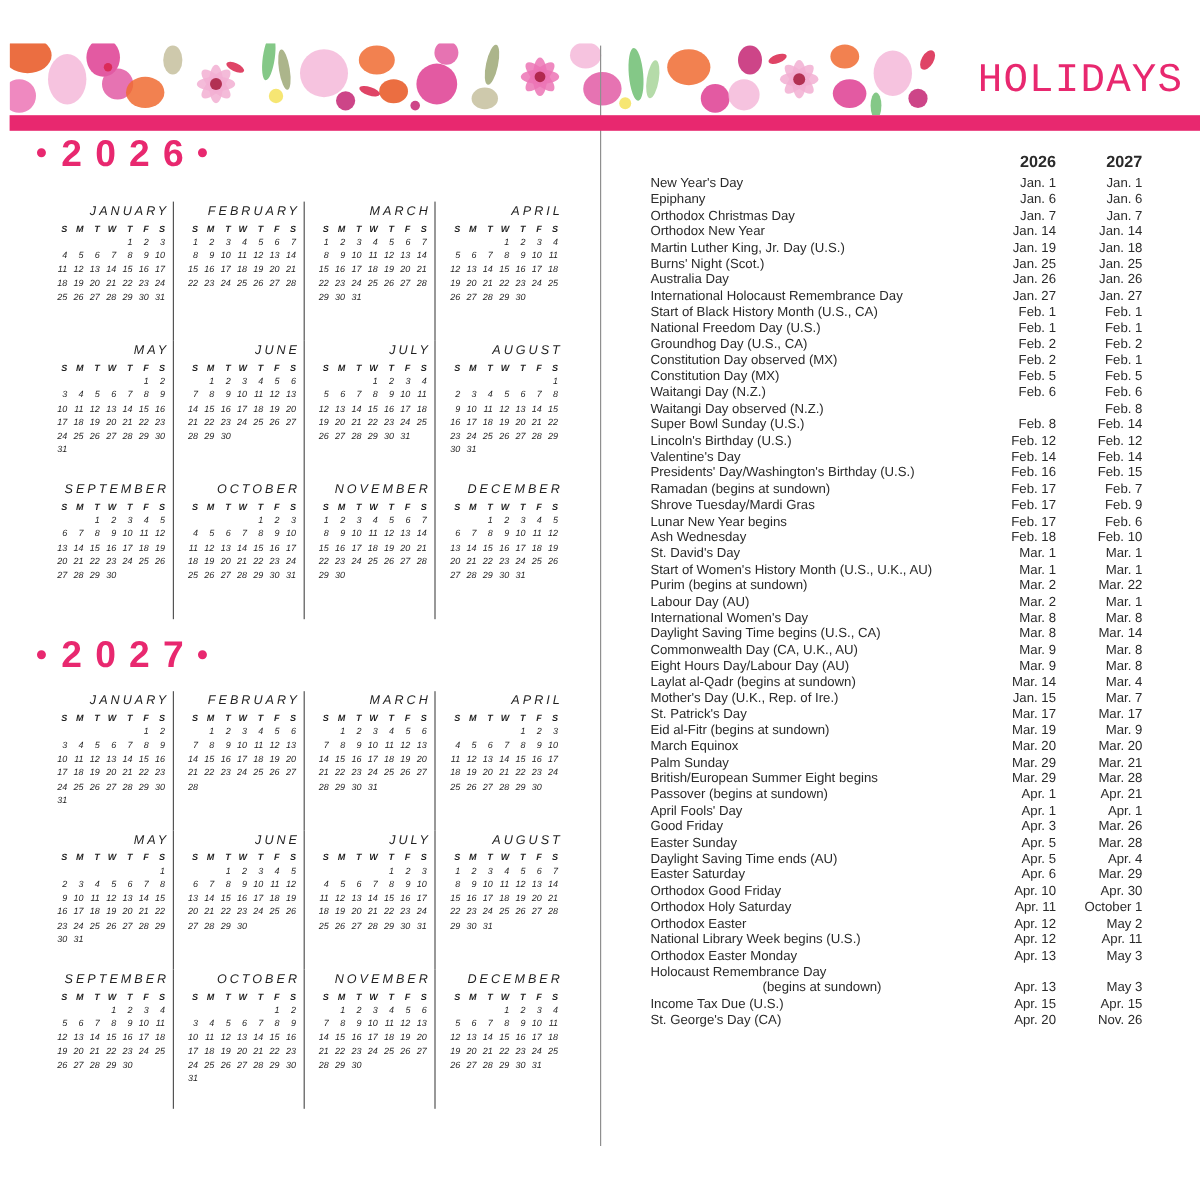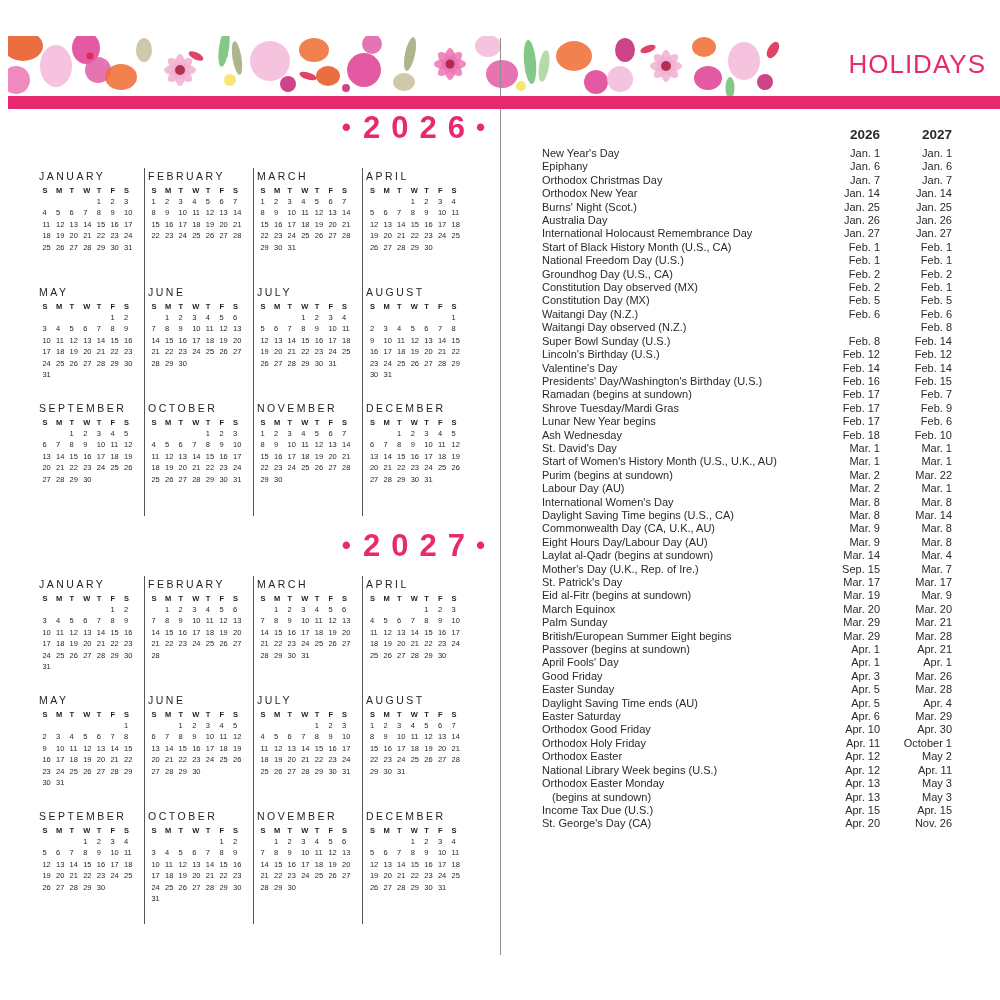--- a/index.html
+++ b/index.html
@@ -8,51 +8,51 @@
     font-family:"Liberation Sans", sans-serif;color:var(--ink,#2a2a2a);
     overflow:hidden;
   }
   :root{--accent:#E8286F;--ink:#2a2a2a;}
 
   
   .floral-band{position:absolute;left:8px;top:36px;width:772px;height:60px;overflow:hidden;z-index:1;}
   .gutter-line{position:absolute;left:500px;top:38px;width:1px;height:917px;background:#8f8f8f;z-index:2;}
   .pink-bar{position:absolute;left:8px;top:96px;width:992px;height:13px;background:var(--accent);z-index:3;}
   .holidays-title{
-    position:absolute;right:14px;top:49px;font-size:26px;font-weight:500;
-    letter-spacing:1px;color:var(--accent);z-index:3;
+    position:absolute;right:14px;top:49px;font-size:34px;font-weight:500;
+    letter-spacing:1px;color:var(--accent);z-index:3;font-family:Liberation Mono, monospace;
   }
 
   
   .year-title{
-    position:absolute;left:45px;width:440px;text-align:right;
+    position:absolute;left:30px;width:440px;text-align:left;
     color:var(--accent);font-size:31px;font-weight:600;z-index:2;
   }
   .yt-num{letter-spacing:11px;margin-left:12px;}
   .yt-dot{font-size:26px;vertical-align:2px;}
 
   
   .months-grid{
     position:absolute;left:36px;width:436px;display:grid;
     grid-template-columns:repeat(4,109px);grid-auto-rows:116px;z-index:2;
   }
   #grid-2026{top:168px;}
   #grid-2027{top:576px;}
-  .month-cell{padding:2px 3px 0 3px;text-align:left;border-right:1px solid #555;}
+  .month-cell{padding:2px 3px 0 3px;text-align:right;border-right:1px solid #555;font-style:italic;}
   .month-cell:nth-child(4n){border-right:none;}
   .month-name{font-size:10.5px;letter-spacing:2.5px;font-weight:500;color:#1f1f1f;margin-bottom:3px;white-space:nowrap;}
   .dow-row,.day-grid{display:grid;grid-template-columns:repeat(7,13.6px);justify-content:center;}
   .dow-row span{font-size:7.5px;font-weight:600;color:#1f1f1f;height:11px;line-height:11px;}
   .day-grid span{font-size:7.5px;color:#1f1f1f;height:11.4px;line-height:11.4px;}
 
   
   .holiday-table{position:absolute;left:542px;top:126px;width:410px;z-index:2;}
   .h-row{display:flex;line-height:13.4px;font-size:11px;}
   .h-name{flex:1;white-space:nowrap;}
-  .h-name.ind{padding-left:10px;}
+  .h-name.ind{padding-left:10px;text-align:center;}
   .h-d{width:62px;text-align:right;white-space:nowrap;}
   .h-d2{width:72px;text-align:right;white-space:nowrap;}
   .h-head .h-d,.h-head .h-d2{font-weight:bold;font-size:13.5px;}
   .h-head{line-height:17px;margin-bottom:4px;}
   .h-group{}
   .h-group:first-of-type{margin-top:0;}
 </style>
 </head>
 <body>
 
@@ -1284,20 +1284,25 @@
           <span class="h-name">Orthodox Christmas Day</span>
           <span class="h-d">Jan. 7</span>
           <span class="h-d2">Jan. 7</span>
         </div>
         <div class="h-row">
           <span class="h-name">Orthodox New Year</span>
           <span class="h-d">Jan. 14</span>
           <span class="h-d2">Jan. 14</span>
         </div>
         <div class="h-row">
+          <span class="h-name">Martin Luther King, Jr. Day (U.S.)</span>
+          <span class="h-d">Jan. 19</span>
+          <span class="h-d2">Jan. 18</span>
+        </div>
+        <div class="h-row">
           <span class="h-name">Burns' Night (Scot.)</span>
           <span class="h-d">Jan. 25</span>
           <span class="h-d2">Jan. 25</span>
         </div>
         <div class="h-row">
           <span class="h-name">Australia Day</span>
           <span class="h-d">Jan. 26</span>
           <span class="h-d2">Jan. 26</span>
         </div>
         <div class="h-row">
@@ -1424,21 +1429,21 @@
           <span class="h-d">Mar. 9</span>
           <span class="h-d2">Mar. 8</span>
         </div>
         <div class="h-row">
           <span class="h-name">Laylat al-Qadr (begins at sundown)</span>
           <span class="h-d">Mar. 14</span>
           <span class="h-d2">Mar. 4</span>
         </div>
         <div class="h-row">
           <span class="h-name">Mother's Day (U.K., Rep. of Ire.)</span>
-          <span class="h-d">Sep. 15</span>
+          <span class="h-d">Jan. 15</span>
           <span class="h-d2">Mar. 7</span>
         </div>
         <div class="h-row">
           <span class="h-name">St. Patrick's Day</span>
           <span class="h-d">Mar. 17</span>
           <span class="h-d2">Mar. 17</span>
         </div>
         <div class="h-row">
           <span class="h-name">Eid al-Fitr (begins at sundown)</span>
           <span class="h-d">Mar. 19</span>
@@ -1490,40 +1495,45 @@
           <span class="h-name">Easter Saturday</span>
           <span class="h-d">Apr. 6</span>
           <span class="h-d2">Mar. 29</span>
         </div>
         <div class="h-row">
           <span class="h-name">Orthodox Good Friday</span>
           <span class="h-d">Apr. 10</span>
           <span class="h-d2">Apr. 30</span>
         </div>
         <div class="h-row">
-          <span class="h-name">Orthodox Holy Friday</span>
+          <span class="h-name">Orthodox Holy Saturday</span>
           <span class="h-d">Apr. 11</span>
           <span class="h-d2">October 1</span>
         </div>
         <div class="h-row">
           <span class="h-name">Orthodox Easter</span>
           <span class="h-d">Apr. 12</span>
           <span class="h-d2">May 2</span>
         </div>
         <div class="h-row">
           <span class="h-name">National Library Week begins (U.S.)</span>
           <span class="h-d">Apr. 12</span>
           <span class="h-d2">Apr. 11</span>
         </div>
         <div class="h-row">
           <span class="h-name">Orthodox Easter Monday</span>
           <span class="h-d">Apr. 13</span>
           <span class="h-d2">May 3</span>
         </div>
         <div class="h-row">
+          <span class="h-name">Holocaust Remembrance Day</span>
+          <span class="h-d"></span>
+          <span class="h-d2"></span>
+        </div>
+        <div class="h-row">
           <span class="h-name ind">(begins at sundown)</span>
           <span class="h-d">Apr. 13</span>
           <span class="h-d2">May 3</span>
         </div>
         <div class="h-row">
           <span class="h-name">Income Tax Due (U.S.)</span>
           <span class="h-d">Apr. 15</span>
           <span class="h-d2">Apr. 15</span>
         </div>
         <div class="h-row">

